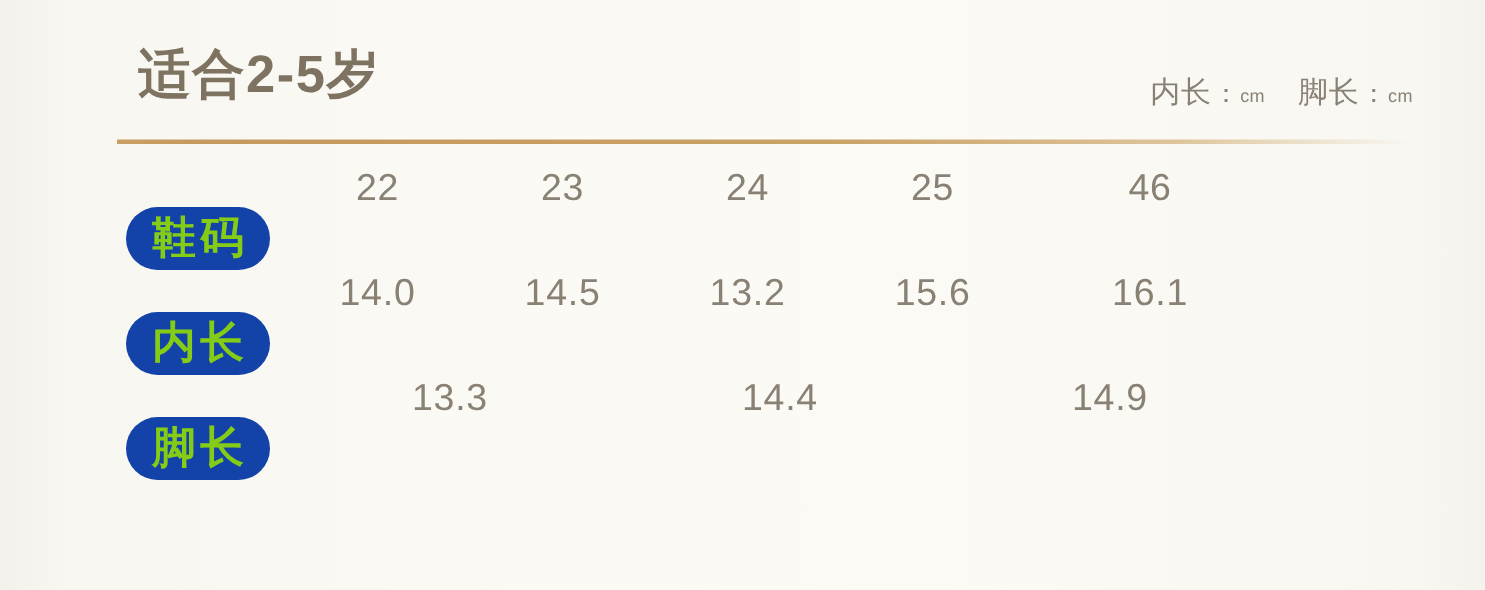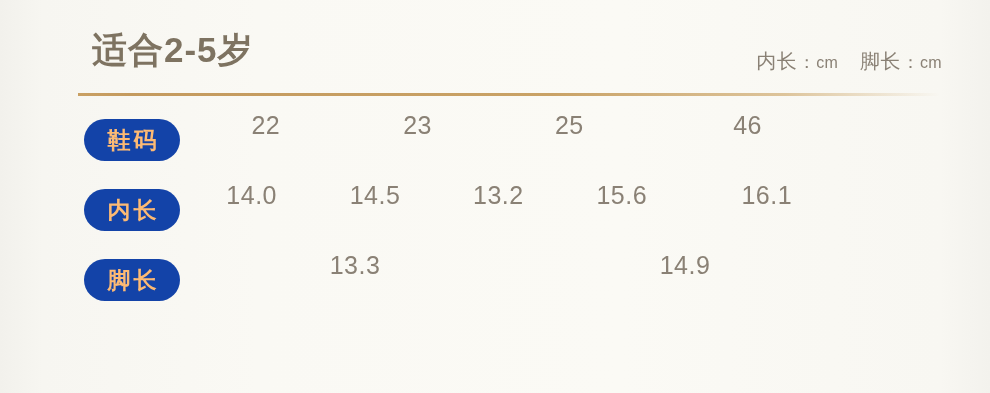--- a/index.html
+++ b/index.html
@@ -67,21 +67,21 @@
   }
   .unit-name {
     font-size: 20px;
     letter-spacing: 0.5px;
   }
   .unit-sep {
     font-size: 17px;
     padding: 0 1px;
   }
   .unit-value {
-    font-size: 16px;
+    font-size: 12px;
     letter-spacing: 0.3px;
   }
 
   .divider {
     position: absolute;
     left: 78px;
     top: 93px;
     width: 862px;
     height: 3px;
     background: linear-gradient(90deg,
@@ -101,27 +101,27 @@
   }
 
   .chart-row {
     position: relative;
     height: 70px;
   }
 
   .row-pill {
     position: absolute;
     left: 84px;
-    top: 6px;
+    top: 25px;
     width: 96px;
     height: 42px;
     border-radius: 21px;
     background: #1343a8;
-    color: #fdba74;
-    font-size: 23px;
+    color: #84cc16;
+    font-size: 29px;
     font-weight: 700;
     letter-spacing: 3px;
     text-indent: 3px;
     display: flex;
     align-items: center;
     justify-content: center;
     box-sizing: border-box;
   }
 
   .row-cells {
@@ -170,38 +170,40 @@
     <div class="divider"></div>
   </div>
 
   <div class="chart-body">
 
     <div class="chart-row">
       <div class="row-pill">鞋码</div>
       <div class="row-cells">
         <div class="cell">22</div>
         <div class="cell">23</div>
+        <div class="cell">24</div>
         <div class="cell">25</div>
         <div class="cell wide">46</div>
       </div>
     </div>
 
     <div class="chart-row">
       <div class="row-pill">内长</div>
       <div class="row-cells">
         <div class="cell">14.0</div>
         <div class="cell">14.5</div>
         <div class="cell">13.2</div>
         <div class="cell">15.6</div>
         <div class="cell wide">16.1</div>
       </div>
     </div>
 
     <div class="chart-row">
       <div class="row-pill">脚长</div>
       <div class="row-cells">
         <div class="cell">13.3</div>
+        <div class="cell">14.4</div>
         <div class="cell">14.9</div>
       </div>
     </div>
 
   </div>
 </div>
 
 </body></html>

